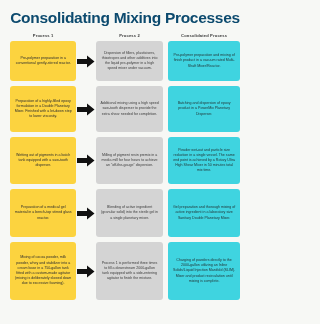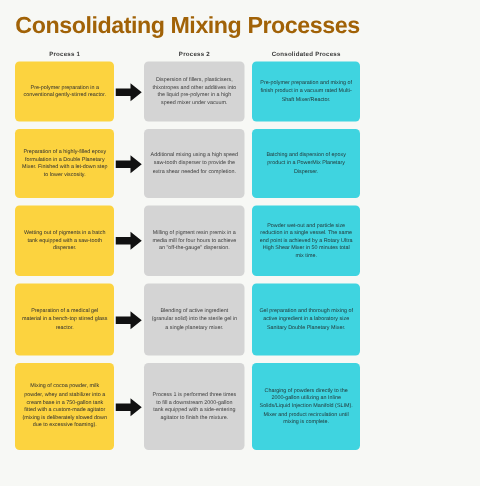--- a/index.html
+++ b/index.html
@@ -16,21 +16,21 @@
   .page {
     width: 250px;
     height: 324px;
     position: relative;
     box-sizing: border-box;
   }
   .title {
     text-align: center;
     font-size: 15.5px;
     font-weight: bold;
-    color: #a16207;
+    color: #0c4a6e;
     letter-spacing: -0.3px;
     padding-top: 9px;
     line-height: 1.1;
   }
   .headers {
     display: flex;
     padding: 0 10px;
     margin-top: 7px;
     box-sizing: border-box;
   }

